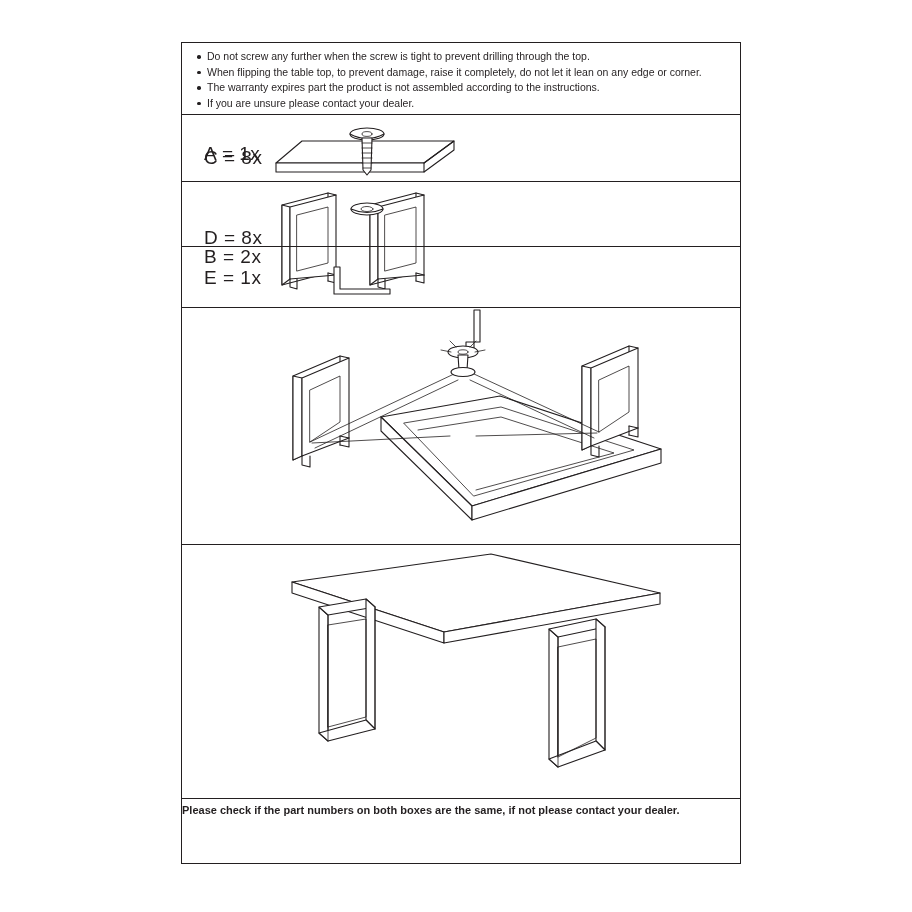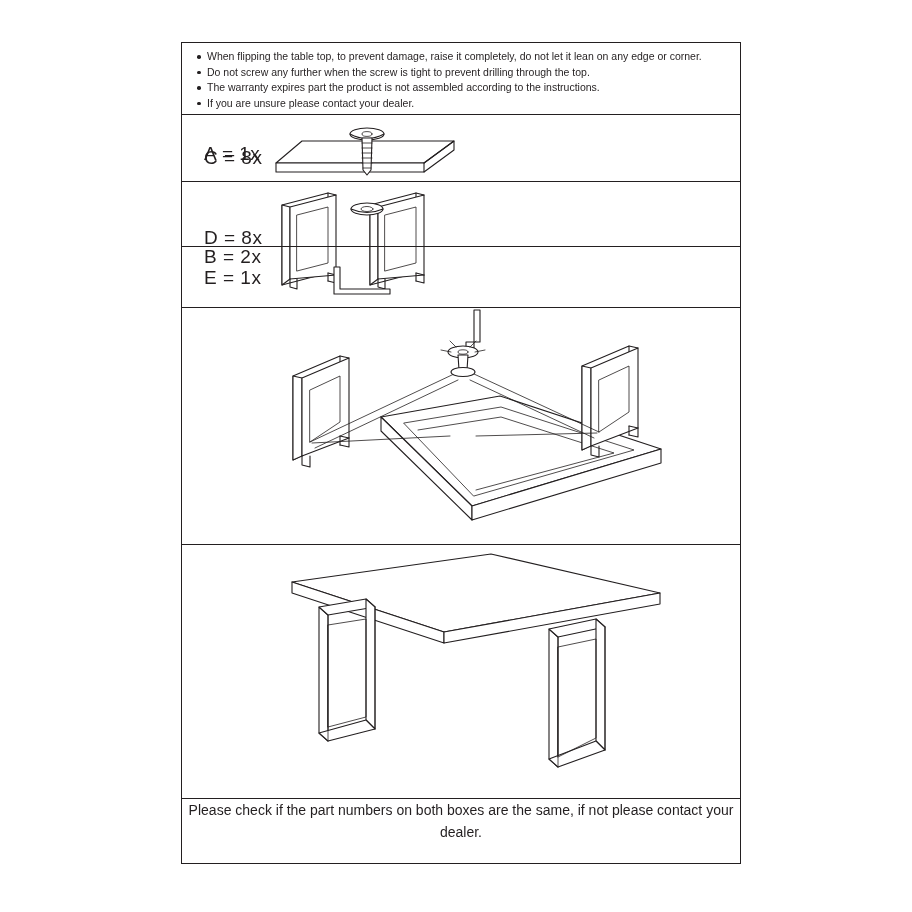--- a/index.html
+++ b/index.html
@@ -139,23 +139,23 @@
   }
   .step2 {
     position: relative;
     height: 254px;
     border-bottom: 1.5px solid #231f20;
     box-sizing: border-box;
   }
   .footer {
     position: relative;
     height: 22px;
-    text-align: center;
-    font-size: 14px;
+    font-size: 11px;
     line-height: 22px;
+    font-weight: bold;
   }
 
   svg { display: block; }
   .ln {
     fill: none;
     stroke: #231f20;
     stroke-width: 1.1;
     stroke-linejoin: round;
     stroke-linecap: round;
   }
@@ -169,22 +169,22 @@
   .fillw { fill: #ffffff; }
 </style>
 </head>
 <body>
 
 <div class="sheet">
 
 
   <div class="notes">
     <ul>
+      <li>Do not screw any further when the screw is tight to prevent drilling through the top.</li>
       <li>When flipping the table top, to prevent damage, raise it completely, do not let it lean on any edge or corner.</li>
-      <li>Do not screw any further when the screw is tight to prevent drilling through the top.</li>
       <li>The warranty expires part the product is not assembled according to the instructions.</li>
       <li>If you are unsure please contact your dealer.</li>
     </ul>
   </div>
 
   <div class="parts">
 
     <div class="parts-left">
       <div class="part-label" style="left:22px; top:28px;">A = 1x</div>
       <div class="part-label" style="left:22px; top:131px;">B = 2x</div>

